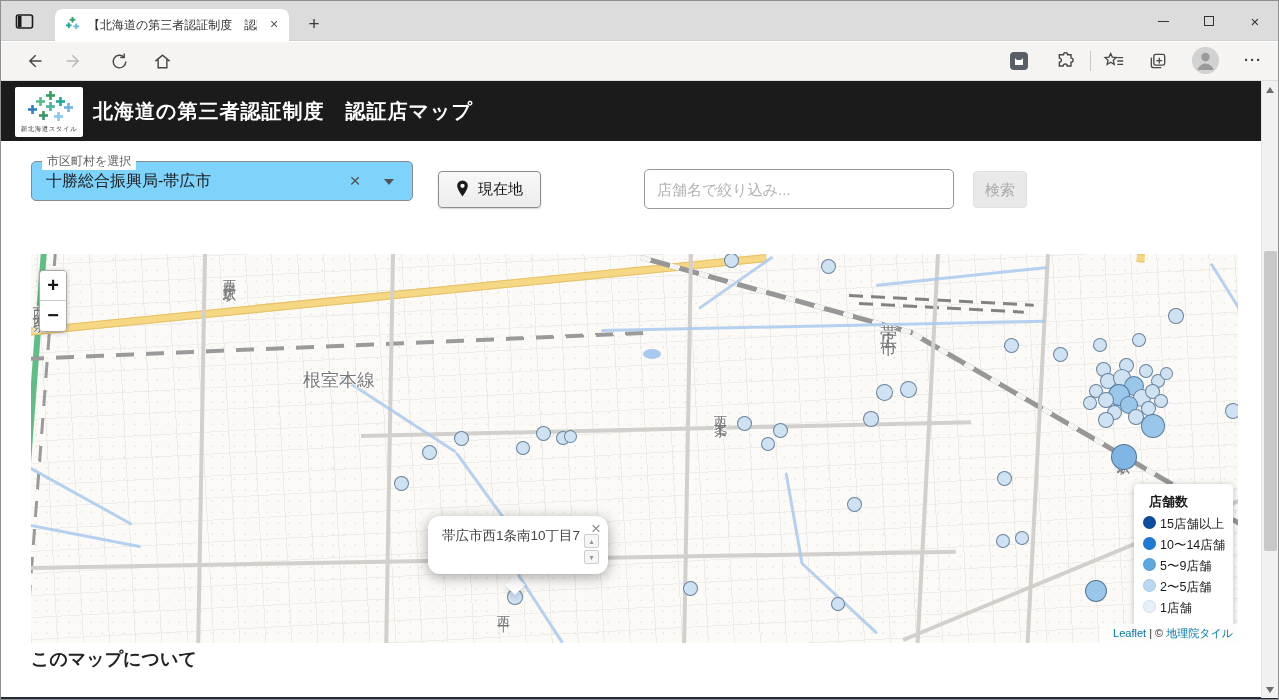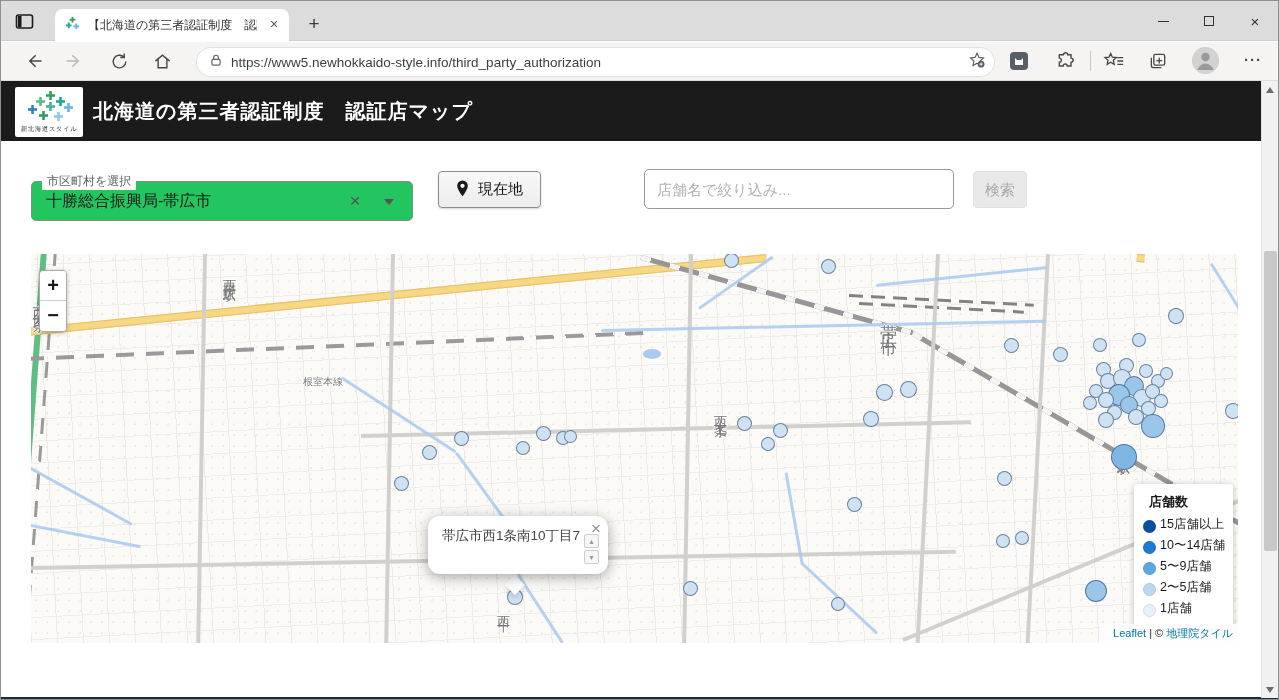--- a/index.html
+++ b/index.html
@@ -28,21 +28,21 @@
 .avatar{position:absolute;left:1191px;top:46px;width:27px;height:27px;border-radius:50%;background:#d2d2d2;overflow:hidden;display:flex;align-items:center;justify-content:center}
 .menu-dots{position:absolute;left:1238px;top:47px;width:28px;height:26px;text-align:center;line-height:24px;font-size:15px;font-weight:bold;color:#444;letter-spacing:1px}
 
 
 .page-header{position:absolute;left:0;top:80px;width:100%;height:60px;background:#1b1b1b;display:flex;align-items:center}
 .logo-box{position:absolute;left:14px;top:6px;width:68px;height:50px;background:#fff;border-radius:2px;display:flex;flex-direction:column;align-items:center;justify-content:center;gap:1px}
 .logo-caption{font-size:6.5px;color:#444;letter-spacing:.5px}
 .page-title{margin-left:92px;color:#fff;font-size:20px;font-weight:600;letter-spacing:1px}
 
 
-.select-box{position:absolute;left:30px;top:180px;width:382px;height:40px;border:1px solid #8a8a8a;border-radius:5px;background:#22c55e}
+.select-box{position:absolute;left:30px;top:160px;width:382px;height:40px;border:1px solid #8a8a8a;border-radius:5px;background:#7dd3fc}
 .select-label{position:absolute;left:10px;top:-9px;background:#fff;padding:0 5px;font-size:12px;color:#5f5f5f}
 .select-value{position:absolute;left:14px;top:9px;font-size:16px;color:#1c1c1c}
 .select-clear{position:absolute;right:46px;top:8px;font-size:19px;color:#555;width:22px;text-align:center}
 .select-caret{position:absolute;right:18px;top:17px;width:0;height:0;border-left:5px solid transparent;border-right:5px solid transparent;border-top:6px solid #555}
 .btn-location{position:absolute;left:437px;top:170px;height:37px;padding:0 17px;display:flex;align-items:center;gap:9px;background:linear-gradient(#f8f8f8,#ececec);border:1px solid #8d8d8d;border-radius:4px;box-shadow:0 1px 2px rgba(0,0,0,.18);font-size:15px;color:#111}
 .search-input{position:absolute;left:643px;top:168px;width:310px;height:40px;border:1px solid #989898;border-radius:5px;padding:0 12px;font-size:15px;color:#222;font-family:inherit}
 .search-input::placeholder{color:#b2b2b2}
 .btn-search{position:absolute;left:972px;top:170px;width:54px;height:37px;background:#e9e9e9;border:1px solid #e0e0e0;border-radius:4px;font-size:15px;color:#a9a9a9;text-align:center;line-height:35px}
 
 
@@ -72,21 +72,21 @@
 .popup{position:absolute;left:397px;top:262px;width:180px;z-index:5}
 .popup-box{position:relative;background:#fff;border-radius:12px;box-shadow:0 3px 14px rgba(0,0,0,.35);padding:10px 6px 10px 14px;display:flex;gap:4px}
 .popup-title{font-size:14.5px;color:#333;line-height:1.7;white-space:nowrap}
 .popup-addr{font-size:13.5px;color:#444;line-height:1.5;white-space:nowrap}
 .popup-close{position:absolute;right:7px;top:3px;font-size:17px;color:#8f8f8f;z-index:2}
 .popup-scroll{display:flex;flex-direction:column;gap:2px;justify-content:center;margin-top:8px}
 .sbtn{width:15px;height:14px;border:1px solid #ccc;background:#f6f6f6;border-radius:2px;font-size:7px;color:#999;text-align:center;line-height:13px}
 .popup-tail{position:absolute;left:80px;top:62px;width:14px;height:14px;background:#fff;transform:rotate(45deg);box-shadow:3px 3px 5px rgba(0,0,0,.12)}
 .legend{position:absolute;left:1103px;top:230px;width:99px;background:#fff;border-radius:4px;padding:9px 9px 8px;z-index:6;box-shadow:0 1px 6px rgba(0,0,0,.25)}
 .lg-title{font-size:13px;font-weight:bold;color:#1a1a1a;margin:0 0 5px 6px}
-.lg-row{display:flex;align-items:flex-end;gap:4px;margin-bottom:4px}
+.lg-row{display:flex;align-items:flex-start;gap:4px;margin-bottom:4px}
 .lg-dot{width:13px;height:13px;border-radius:50%;flex:none;border:1px solid rgba(0,0,0,.08)}
 .lg-lab{font-size:12.5px;color:#1a1a1a;white-space:nowrap}
 .map-attr{position:absolute;right:0;bottom:0;background:rgba(255,255,255,.8);font-size:11px;color:#333;padding:2px 5px;z-index:6;white-space:nowrap}
 .map-attr .lnk{text-decoration:none}
 
 
 .section-heading{position:absolute;left:30px;top:646px;font-size:18px;font-weight:600;color:#222;z-index:1}
 .footer{position:absolute;left:0;top:668px;width:1262px;height:29px;background:#f2f2f2;border-top:1px solid #ddd;display:flex;align-items:center;z-index:2}
 .footer-text{margin-left:40px;font-size:13px;color:#333}
 .bottom-strip{position:absolute;left:0;top:696px;width:100%;height:4px;background:#1f2b38;z-index:3}
@@ -157,36 +157,20 @@
   <div class="tb-ic" style="left:105px">
     <svg width="19" height="19" viewBox="0 0 24 24" fill="none" stroke="#474747" stroke-width="1.8">
         <path d="M20 12a8 8 0 1 1-2.3-5.6"></path>
         <path d="M18 2v5h-5" fill="none"></path>
       </svg>
   </div>
   <div class="tb-ic" style="left:148px">
     <svg width="19" height="19" viewBox="0 0 24 24" fill="none" stroke="#474747" stroke-width="1.8">
         <path d="M3 11.5L12 4l9 7.5M6.5 9.5V20h11V9.5"></path>
       </svg>
-  </div>
-  <div class="urlbar">
-    <span>
-      <svg width="14" height="15" viewBox="0 0 24 24" fill="none" stroke="#5f6368" stroke-width="2">
-          <rect x="5" y="10" width="14" height="10" rx="2"></rect>
-          <path d="M8 10V7a4 4 0 0 1 8 0v3"></path>
-        </svg>
-    </span>
-    <span class="url-text">https://www5.newhokkaido-style.info/third_party_authorization</span>
-    <span>
-      <svg width="18" height="18" viewBox="0 0 24 24" fill="none" stroke="#5f6368" stroke-width="1.6">
-          <path d="M12 3l2.6 5.6 6 .7-4.5 4.1 1.2 5.9-5.3-3-5.3 3 1.2-5.9L3.4 9.3l6-.7z"></path>
-          <circle cx="17.5" cy="17.5" r="4.5" fill="#5f6368" stroke="none"></circle>
-          <path d="M17.5 15.5v4M15.5 17.5h4" stroke="#fff" stroke-width="1.3"></path>
-        </svg>
-    </span>
   </div>
   <div class="tb-ic" style="left:1005px">
     <svg width="22" height="22" viewBox="0 0 22 22">
         <rect x="2" y="2" width="18" height="18" rx="4" fill="#595f66"></rect>
         <path d="M7 15V8l2 2h4l2-2v7z" fill="#fff"></path>
       </svg>
   </div>
   <div class="tb-ic" style="left:1052px">
     <svg width="20" height="20" viewBox="0 0 24 24" fill="none" stroke="#474747" stroke-width="1.7">
         <path d="M9 4.5A2.5 2.5 0 0 1 14 4.5H18v4a2.5 2.5 0 1 1 0 5v4.5h-4.5a2.5 2.5 0 1 0-5 0H4V13.5a2.5 2.5 0 1 0 0-5V4.5z"></path>
@@ -303,21 +287,21 @@
     <div class="st" style="left:489px;top:322px;width:78px;transform:rotate(57deg)"></div>
     <div class="st" style="left:755px;top:217px;width:92px;transform:rotate(80deg)"></div>
     <div class="st" style="left:770px;top:307px;width:104px;transform:rotate(43deg)"></div>
     <div class="st" style="left:-18px;top:203px;width:136px;transform:rotate(29deg)"></div>
     <div class="st" style="left:-10px;top:268px;width:122px;transform:rotate(11deg)"></div>
     <div class="pond"></div>
 
     <div>
         <div class="map-label v" style="left: 189px; top: 16px; font-size: 13px;">西帯広駅</div>
         <div class="map-label v" style="left: 0px; top: 42px; font-size: 14px;">西二十四条</div>
-        <div class="map-label" style="left: 272px; top: 121px; font-size: 10px;">根室本線</div>
+        <div class="map-label" style="left: 272px; top: 114px; font-size: 18px;">根室本線</div>
         <div class="map-label v" style="left: 846px; top: 57px; font-size: 17px; letter-spacing: 7px;">帯広市</div>
         <div class="map-label v" style="left: 680px; top: 152px; font-size: 13px;">西十七条</div>
         <div class="map-label v" style="left: 1083px; top: 192px; font-size: 13px;">帯広駅</div>
         <div class="map-label v" style="left: 463px; top: 352px; font-size: 13px;">西十</div>
       </div>
     <div>
         <div class="mk" style="left: 692.5px; top: -1.5px; width: 15px; height: 15px; background: rgb(207, 226, 244);"></div>
         <div class="mk" style="left: 789.5px; top: 4.5px; width: 15px; height: 15px; background: rgb(207, 226, 244);"></div>
         <div class="mk" style="left: 1137px; top: 54px; width: 16px; height: 16px; background: rgb(207, 226, 244);"></div>
         <div class="mk" style="left: 972.5px; top: 83.5px; width: 15px; height: 15px; background: rgb(207, 226, 244);"></div>
@@ -413,20 +397,21 @@
             <span class="lg-lab">1店舗</span>
           </div>
         </div>
     </div>
 
     <div class="map-attr">
       <span class="lnk" style="color: rgb(0, 120, 168); margin-left: 8px;">Leaflet</span><span> | © </span><span class="lnk" style="color: rgb(0, 120, 168);">地理院タイル</span>
     </div>
   </div>
 
+  <div class="section-heading">このマップについて</div>
   <div class="bottom-strip"></div>
 
   <div class="scrollbar">
     <div class="sb-arrow">
         <div class="tri-up"></div>
       </div>
     <div class="sb-thumb"></div>
     <div class="sb-arrow bottom">
         <div class="tri-down"></div>
       </div>

